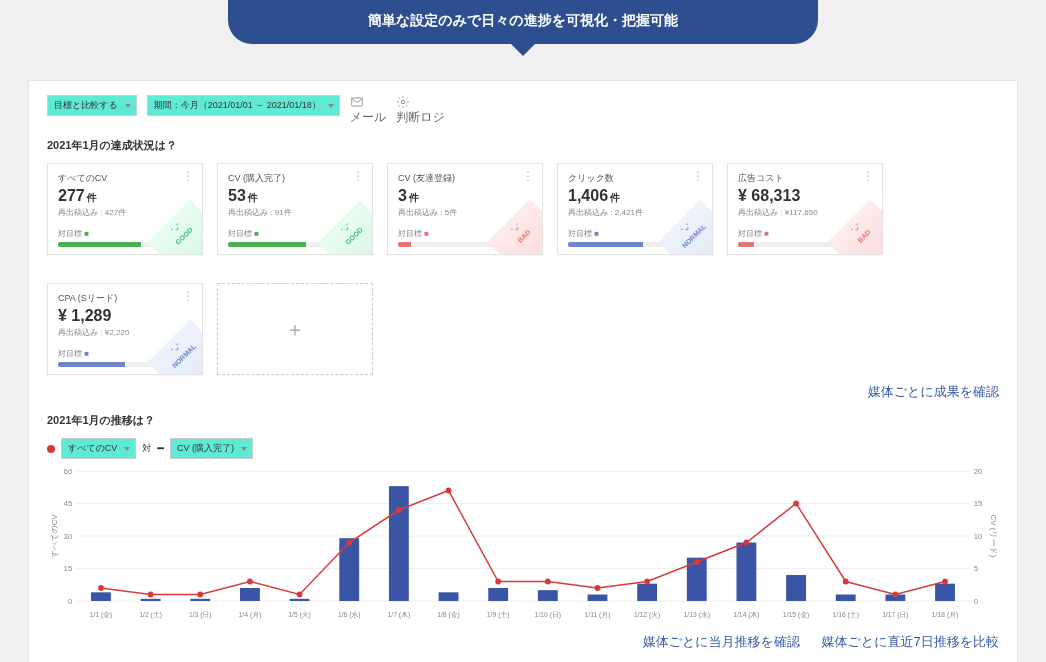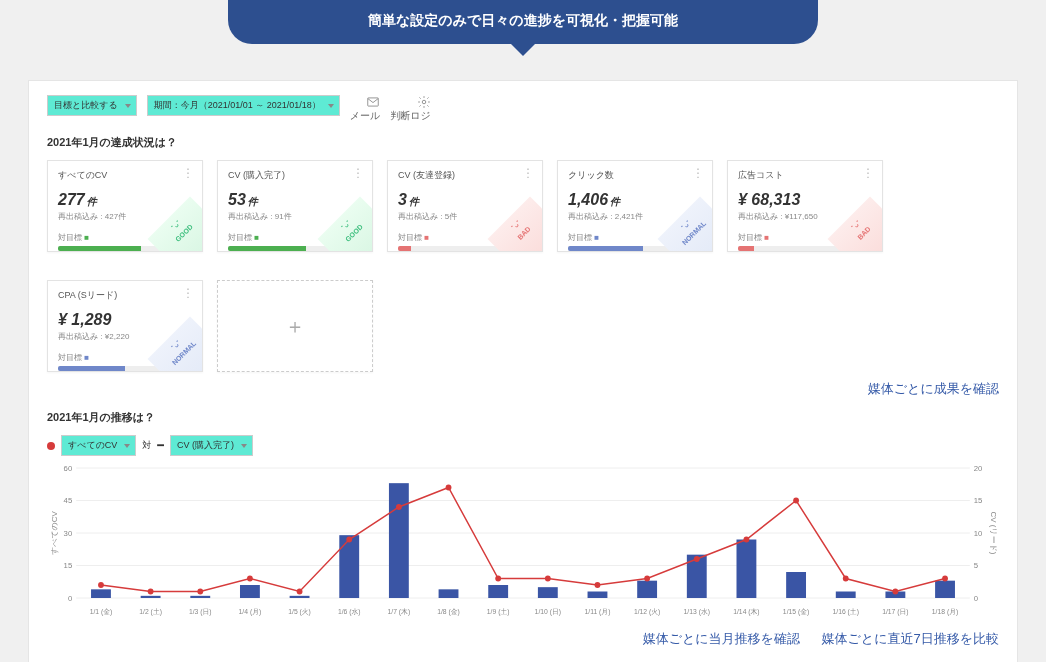--- a/index.html
+++ b/index.html
@@ -7,28 +7,28 @@
   .hero { background:#2d4f8f; color:#fff; width:590px; margin:0 auto; border-radius:0 0 24px 24px; text-align:center; padding:12px 30px 14px; font-weight:600; font-size:14px; position:relative; }
   .hero::after { content:""; position:absolute; left:50%; bottom:-12px; transform:translateX(-50%); border-left:12px solid transparent; border-right:12px solid transparent; border-top:12px solid #2d4f8f; }
   .dash { background:#fff; margin:36px 28px 24px; padding:14px 18px 22px; border:1px solid #e5e5e5; }
   .topbar { display:flex; align-items:flex-start; justify-content:space-between; margin-bottom:10px; }
   .bc { font-size:9px; color:#777; }
   .pt { font-size:13px; font-weight:700; display:flex; align-items:center; gap:4px; }
   .help { display:inline-block; width:12px; height:12px; border:1px solid #bbb; border-radius:50%; font-size:8px; color:#bbb; text-align:center; line-height:11px; }
   .rcluster { display:flex; align-items:flex-start; gap:10px; }
   .sel { border:1px solid #ccc; font-size:9px; padding:3px 18px 3px 6px; position:relative; background:#5eead4; color:#333; }
   .sel::after { content:""; position:absolute; right:5px; top:50%; transform:translateY(-50%); border-left:3px solid transparent; border-right:3px solid transparent; border-top:4px solid #888; }
-  .tool { display:flex; flex-direction:column; align-items:flex-end; font-size:10px; color:#666; }
+  .tool { display:flex; flex-direction:column; align-items:flex-start; font-size:12px; color:#666; }
   .tool svg { width:14px; height:14px; }
   .sec-h { margin:12px 0 10px; font-size:11px; font-weight:700; }
   .cards { display:flex; flex-wrap:wrap; gap:14px; }
   .card { width:156px; height:92px; border:1px solid #e3e3e3; padding:8px 10px 6px; position:relative; box-shadow:0 1px 2px rgba(0,0,0,.04); overflow:hidden; }
   .card .ttl { font-size:9px; color:#555; }
   .card .more { position:absolute; top:6px; right:8px; color:#bbb; font-size:12px; line-height:1; }
-  .card .val { font-size:16px; font-weight:700; margin-top:9px;font-style:italic; }
+  .card .val { font-size:16px; font-weight:700; margin-top:2px; }
   .card .unit { font-size:10px; font-weight:700; margin-left:2px; }
   .card .sub { font-size:8px; color:#888; margin-top:2px; }
   .card .lbl2 { font-size:8px; color:#888; margin-top:10px; }
   .pbar { height:5px; background:#eee; border-radius:2px; margin-top:3px; overflow:hidden; }
   .pbar>span{ display:block; height:100%; }
   
   .badge { position:absolute; right:-18px; bottom:-18px; width:60px; height:60px; transform:rotate(-45deg); display:flex; flex-direction:column; align-items:center; justify-content:flex-start; padding-top:6px; font-size:7px; font-weight:700; }
   .badge.good { background:linear-gradient(#eafdf0,#d6f5e1); color:#3fbf7f; }
   .badge.bad  { background:linear-gradient(#fdeceb,#fadad8); color:#e57373; }
   .badge.norm { background:linear-gradient(#eef2fb,#e2e9f7); color:#6f87c9; }

